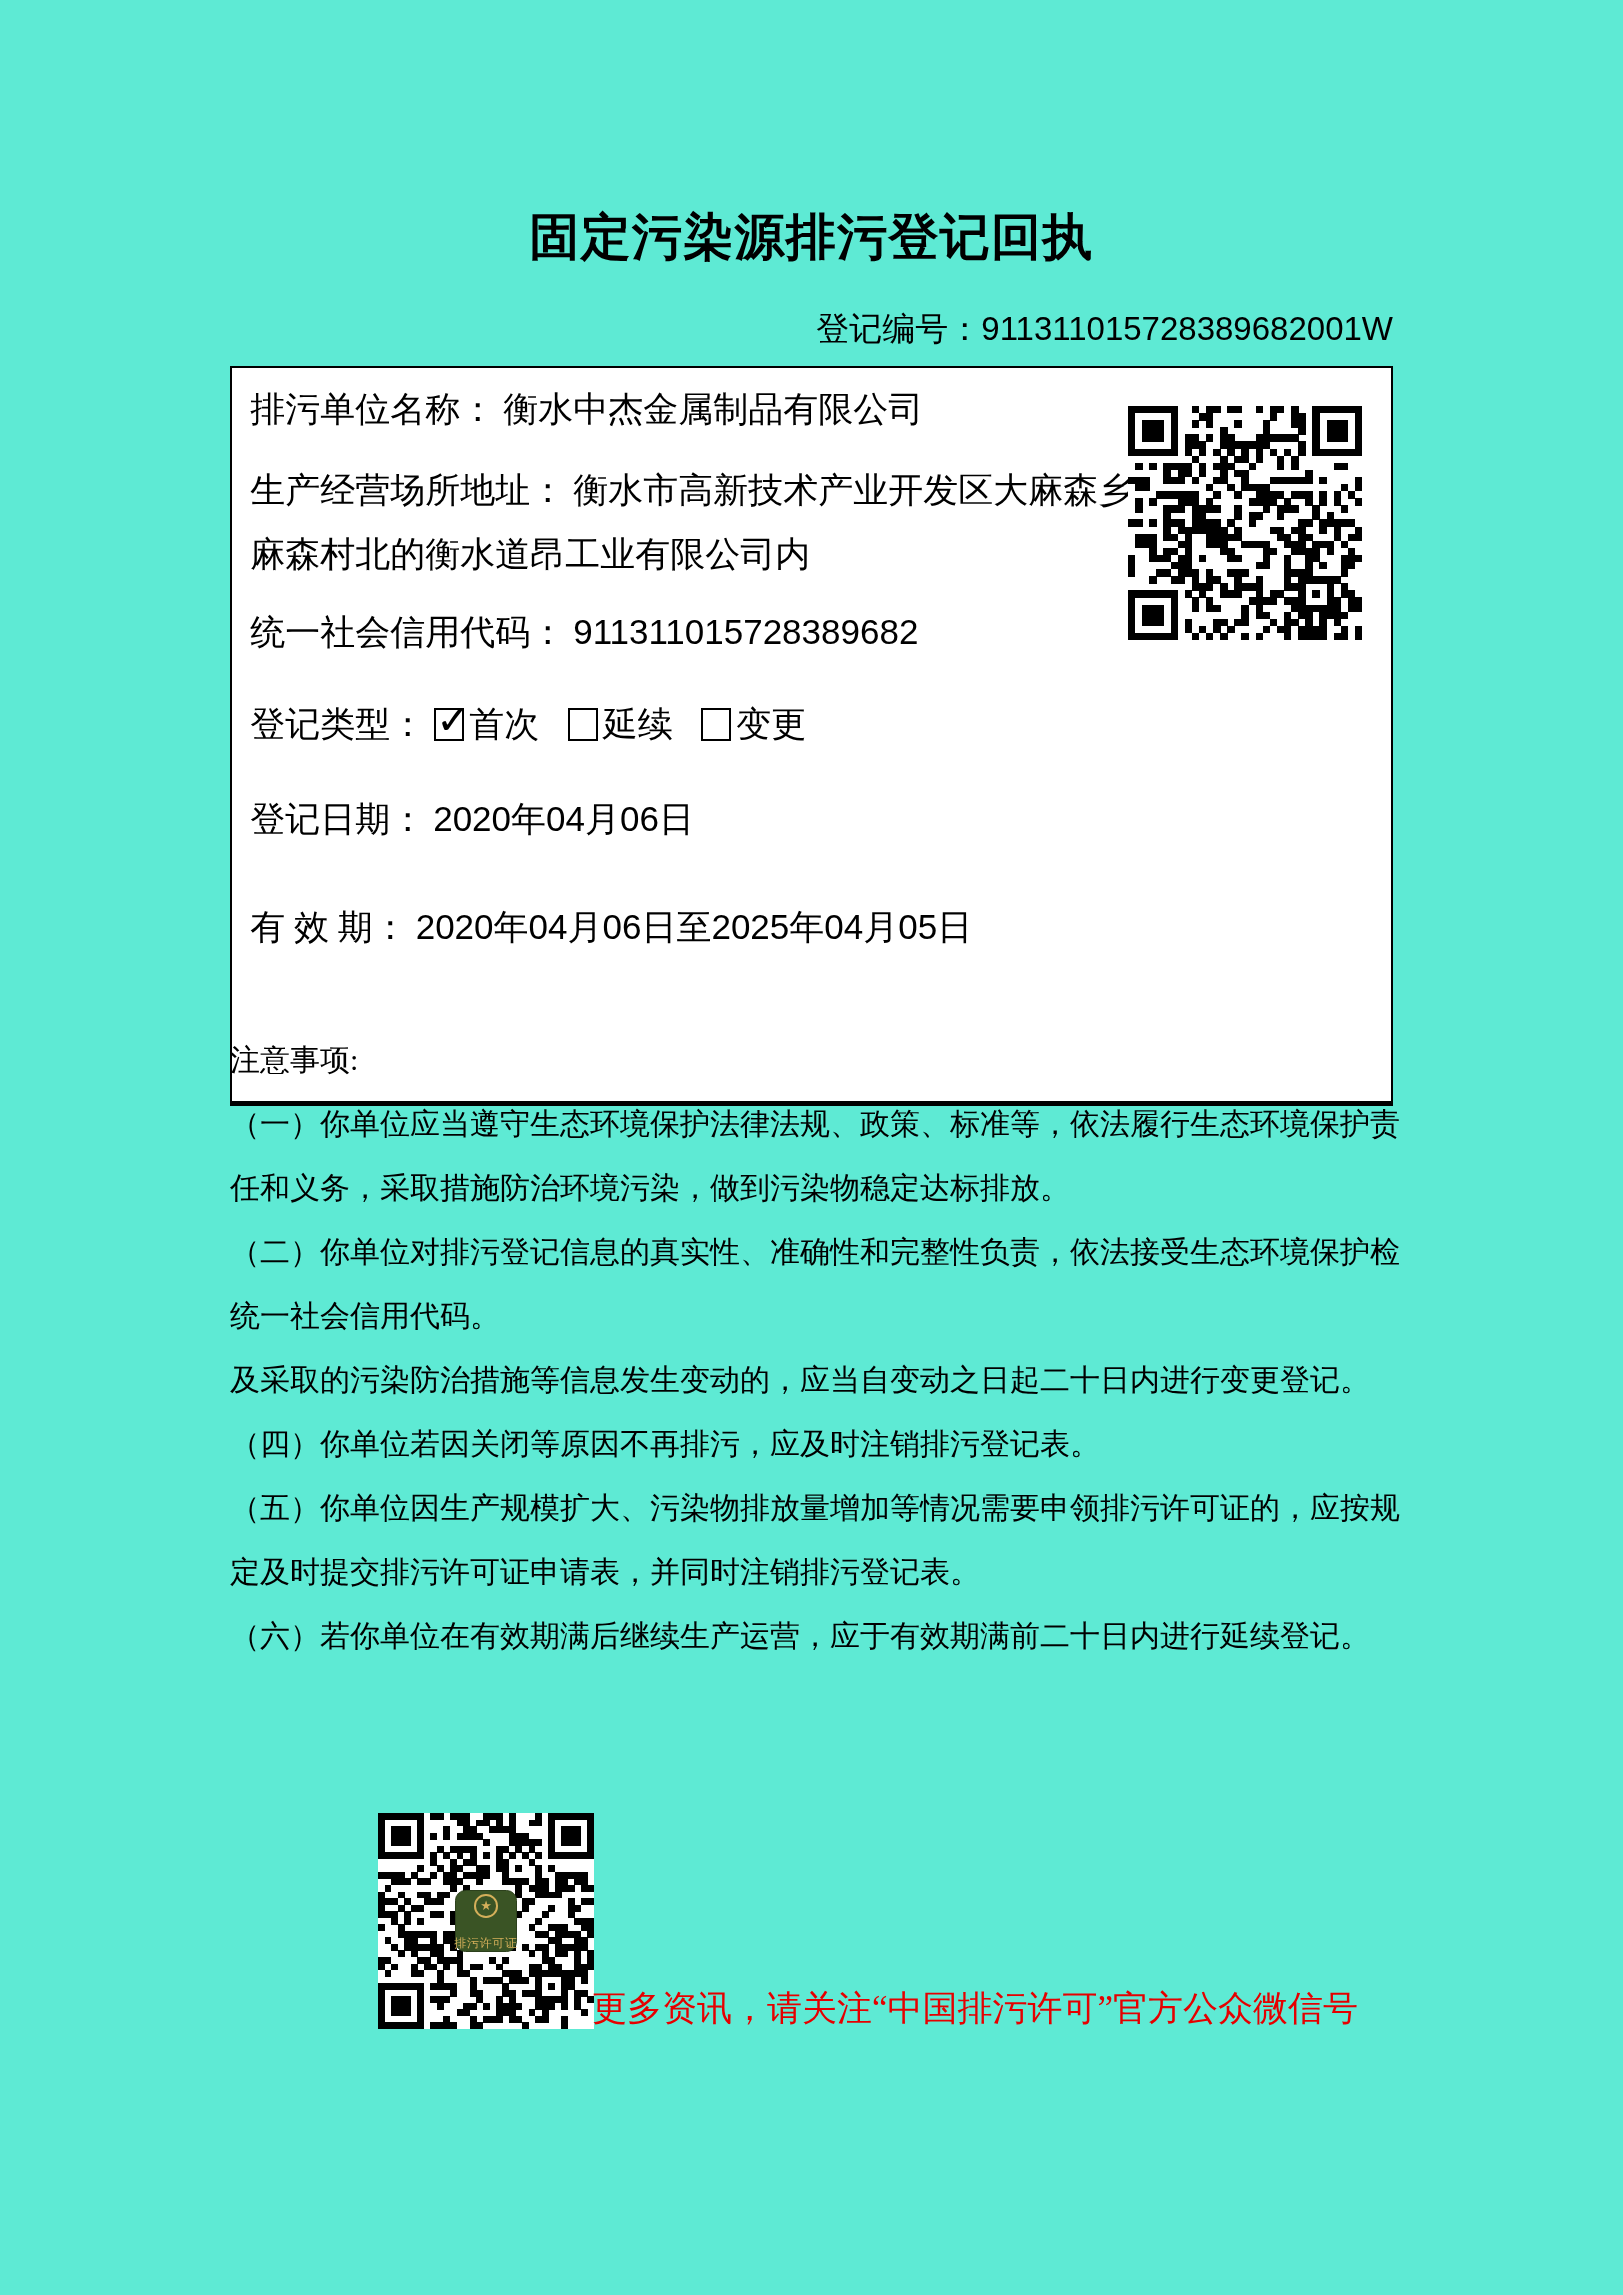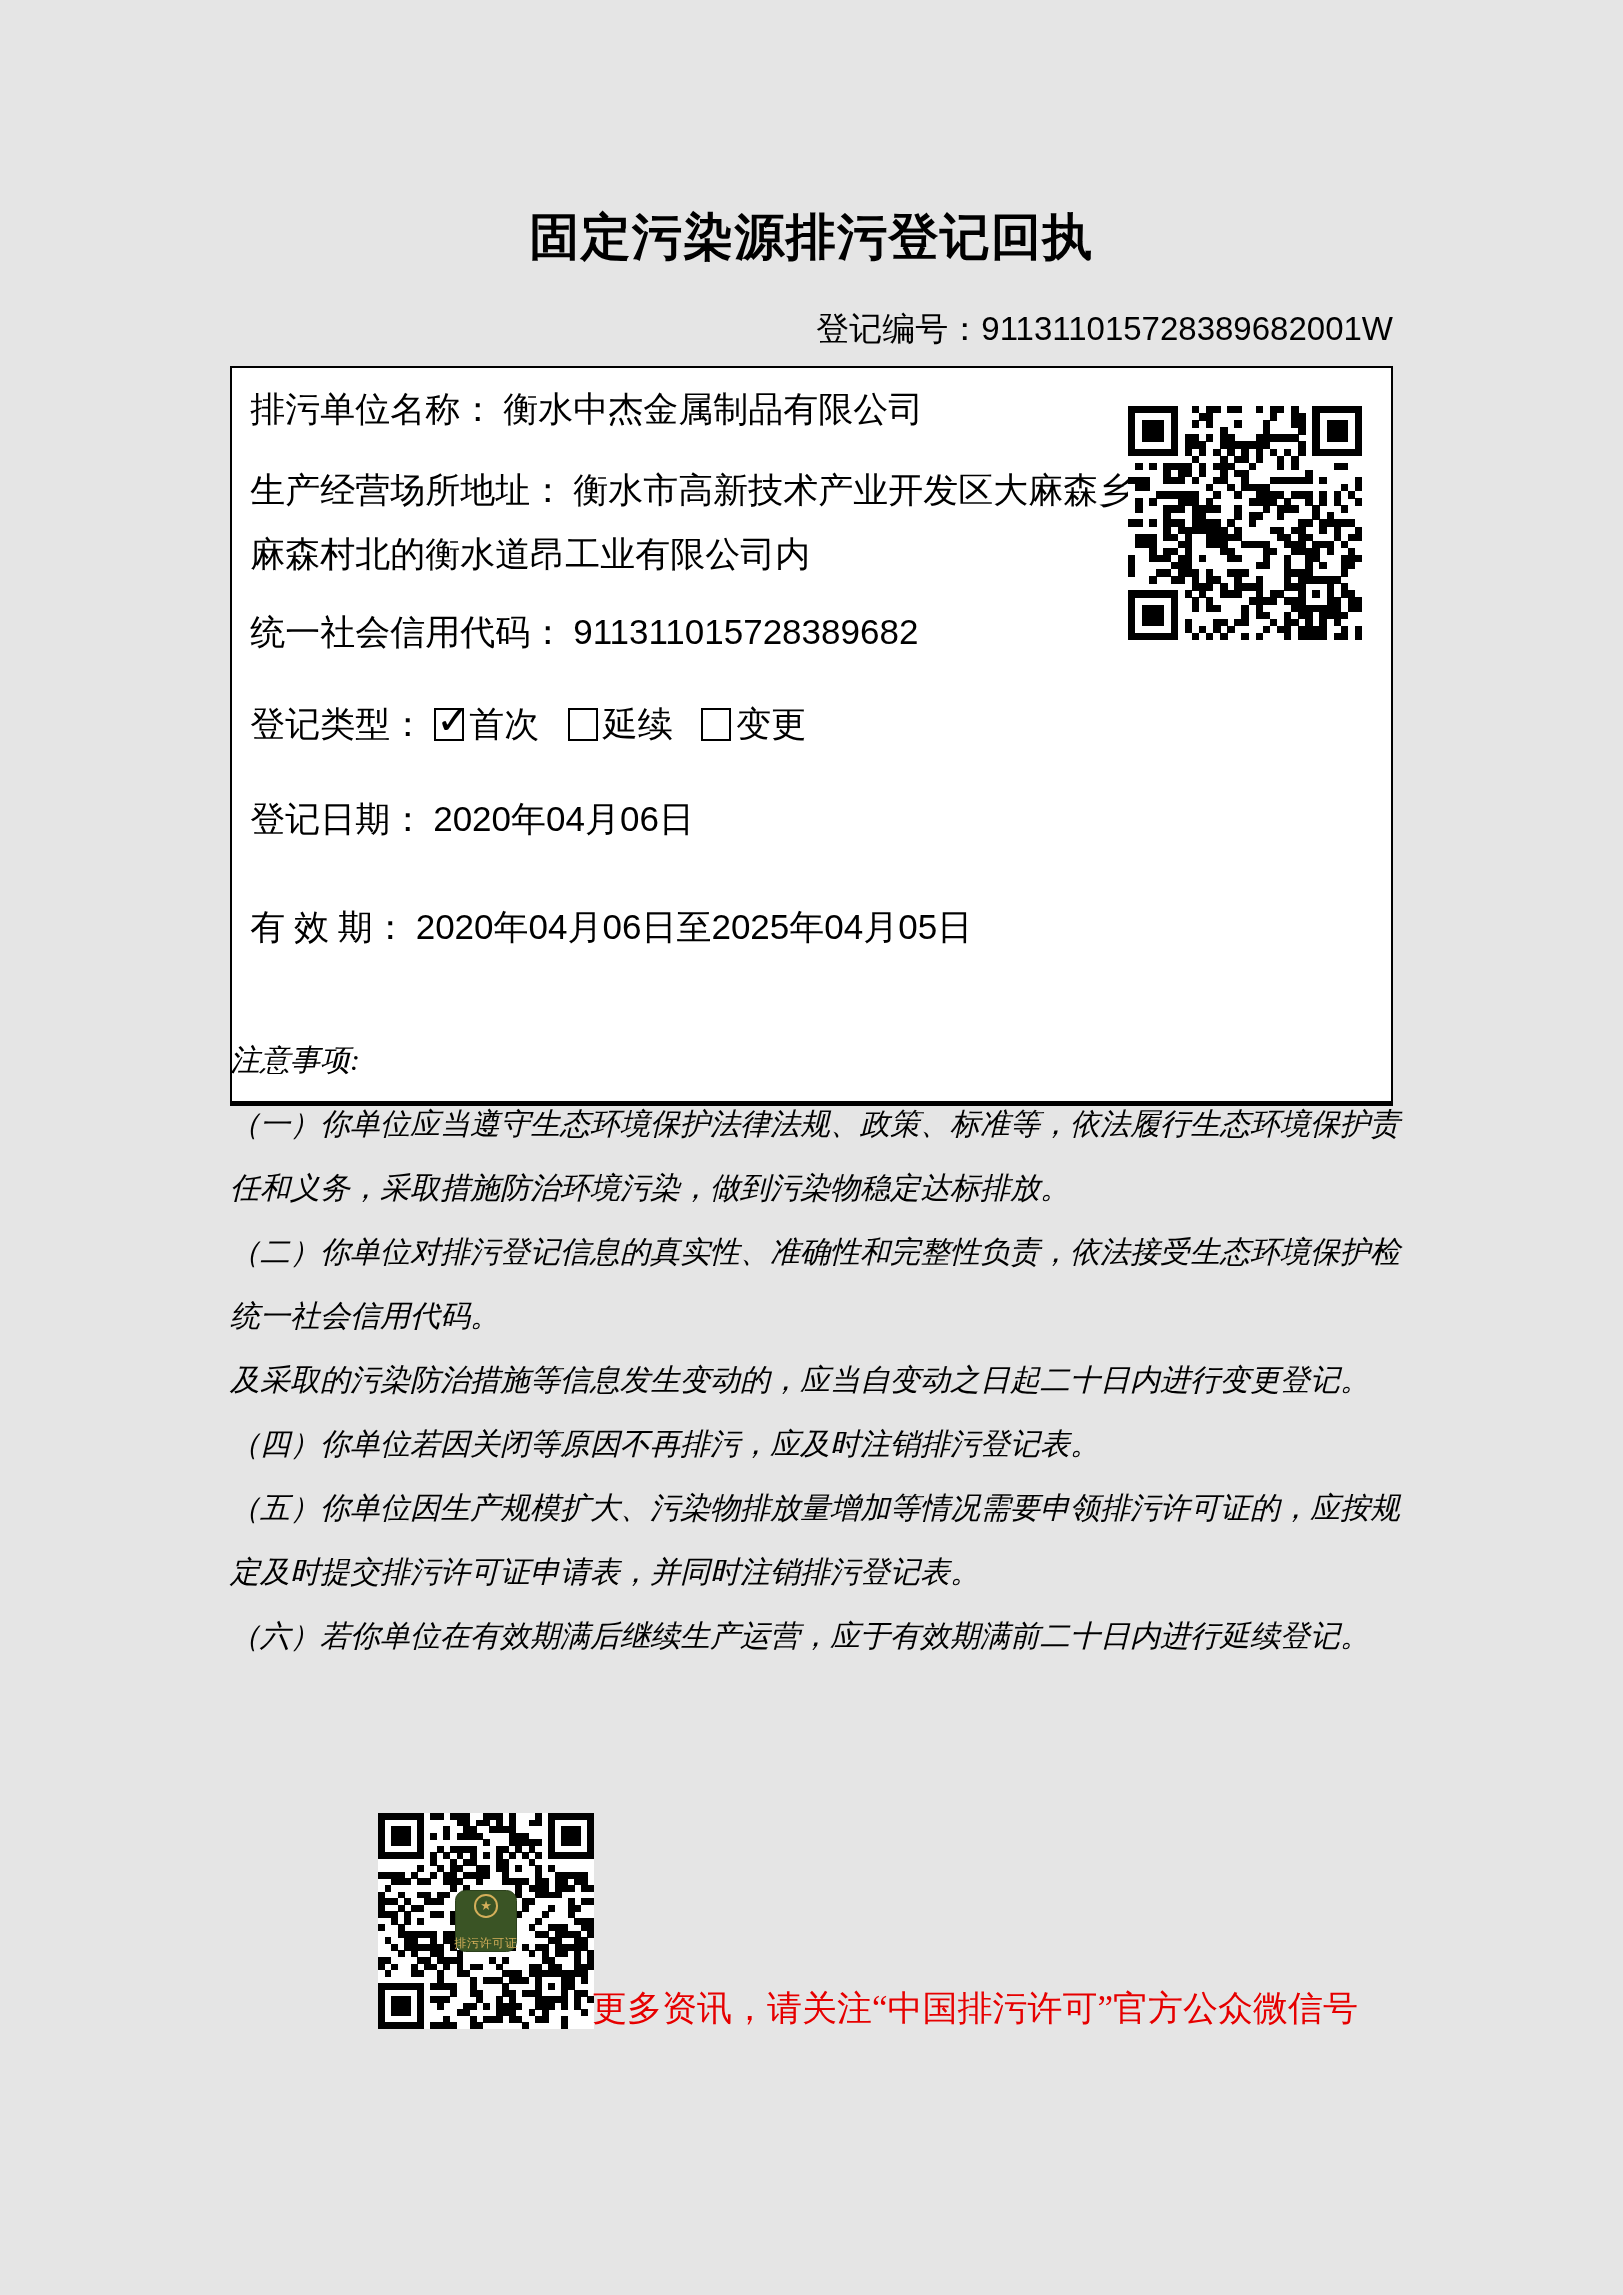--- a/index.html
+++ b/index.html
@@ -1,19 +1,19 @@
 <!DOCTYPE html>
 <html style="font-size:10.5px"><head>
 <meta charset="utf-8">
 <style>
   html,body{margin:0;padding:0;background:#ffffff;}
   .page{
     position:relative;
     width:1623px;height:2295px;
-    background:#e5e5e5;
+    background:#5eead4;
     color:#000;
     font-family:"Liberation Serif","DejaVu Serif",serif;
     overflow:hidden;
   }
   
   .doc-title{
     position:absolute;top:211px;left:0;width:100%;
     text-align:center;font-size:50px;font-weight:bold;
     line-height:52px;letter-spacing:1.3px;
   }
@@ -49,21 +49,21 @@
     position:absolute;left:0px;top:-10.5px;color:#000;
   }
   .opt{margin-right:19.6px;white-space:nowrap;}
   .qr-top{
     position:absolute;left:896px;top:38px;
     width:234px;height:234px;background:#fff;
   }
   
   .notes{
     position:absolute;left:230px;top:1028px;width:1178px;
-    font-size:30px;line-height:64px;font-style:italic;
+    font-size:30px;line-height:64px;
   }
   .notes .n-line{white-space:nowrap;}
   
   .qr-bottom{
     position:absolute;left:378px;top:1813px;
     width:216px;height:216px;background:#fff;
   }
   .qr-logo{
     position:absolute;left:50%;top:50%;
     width:62px;height:62px;margin:-31px 0 0 -31px;

